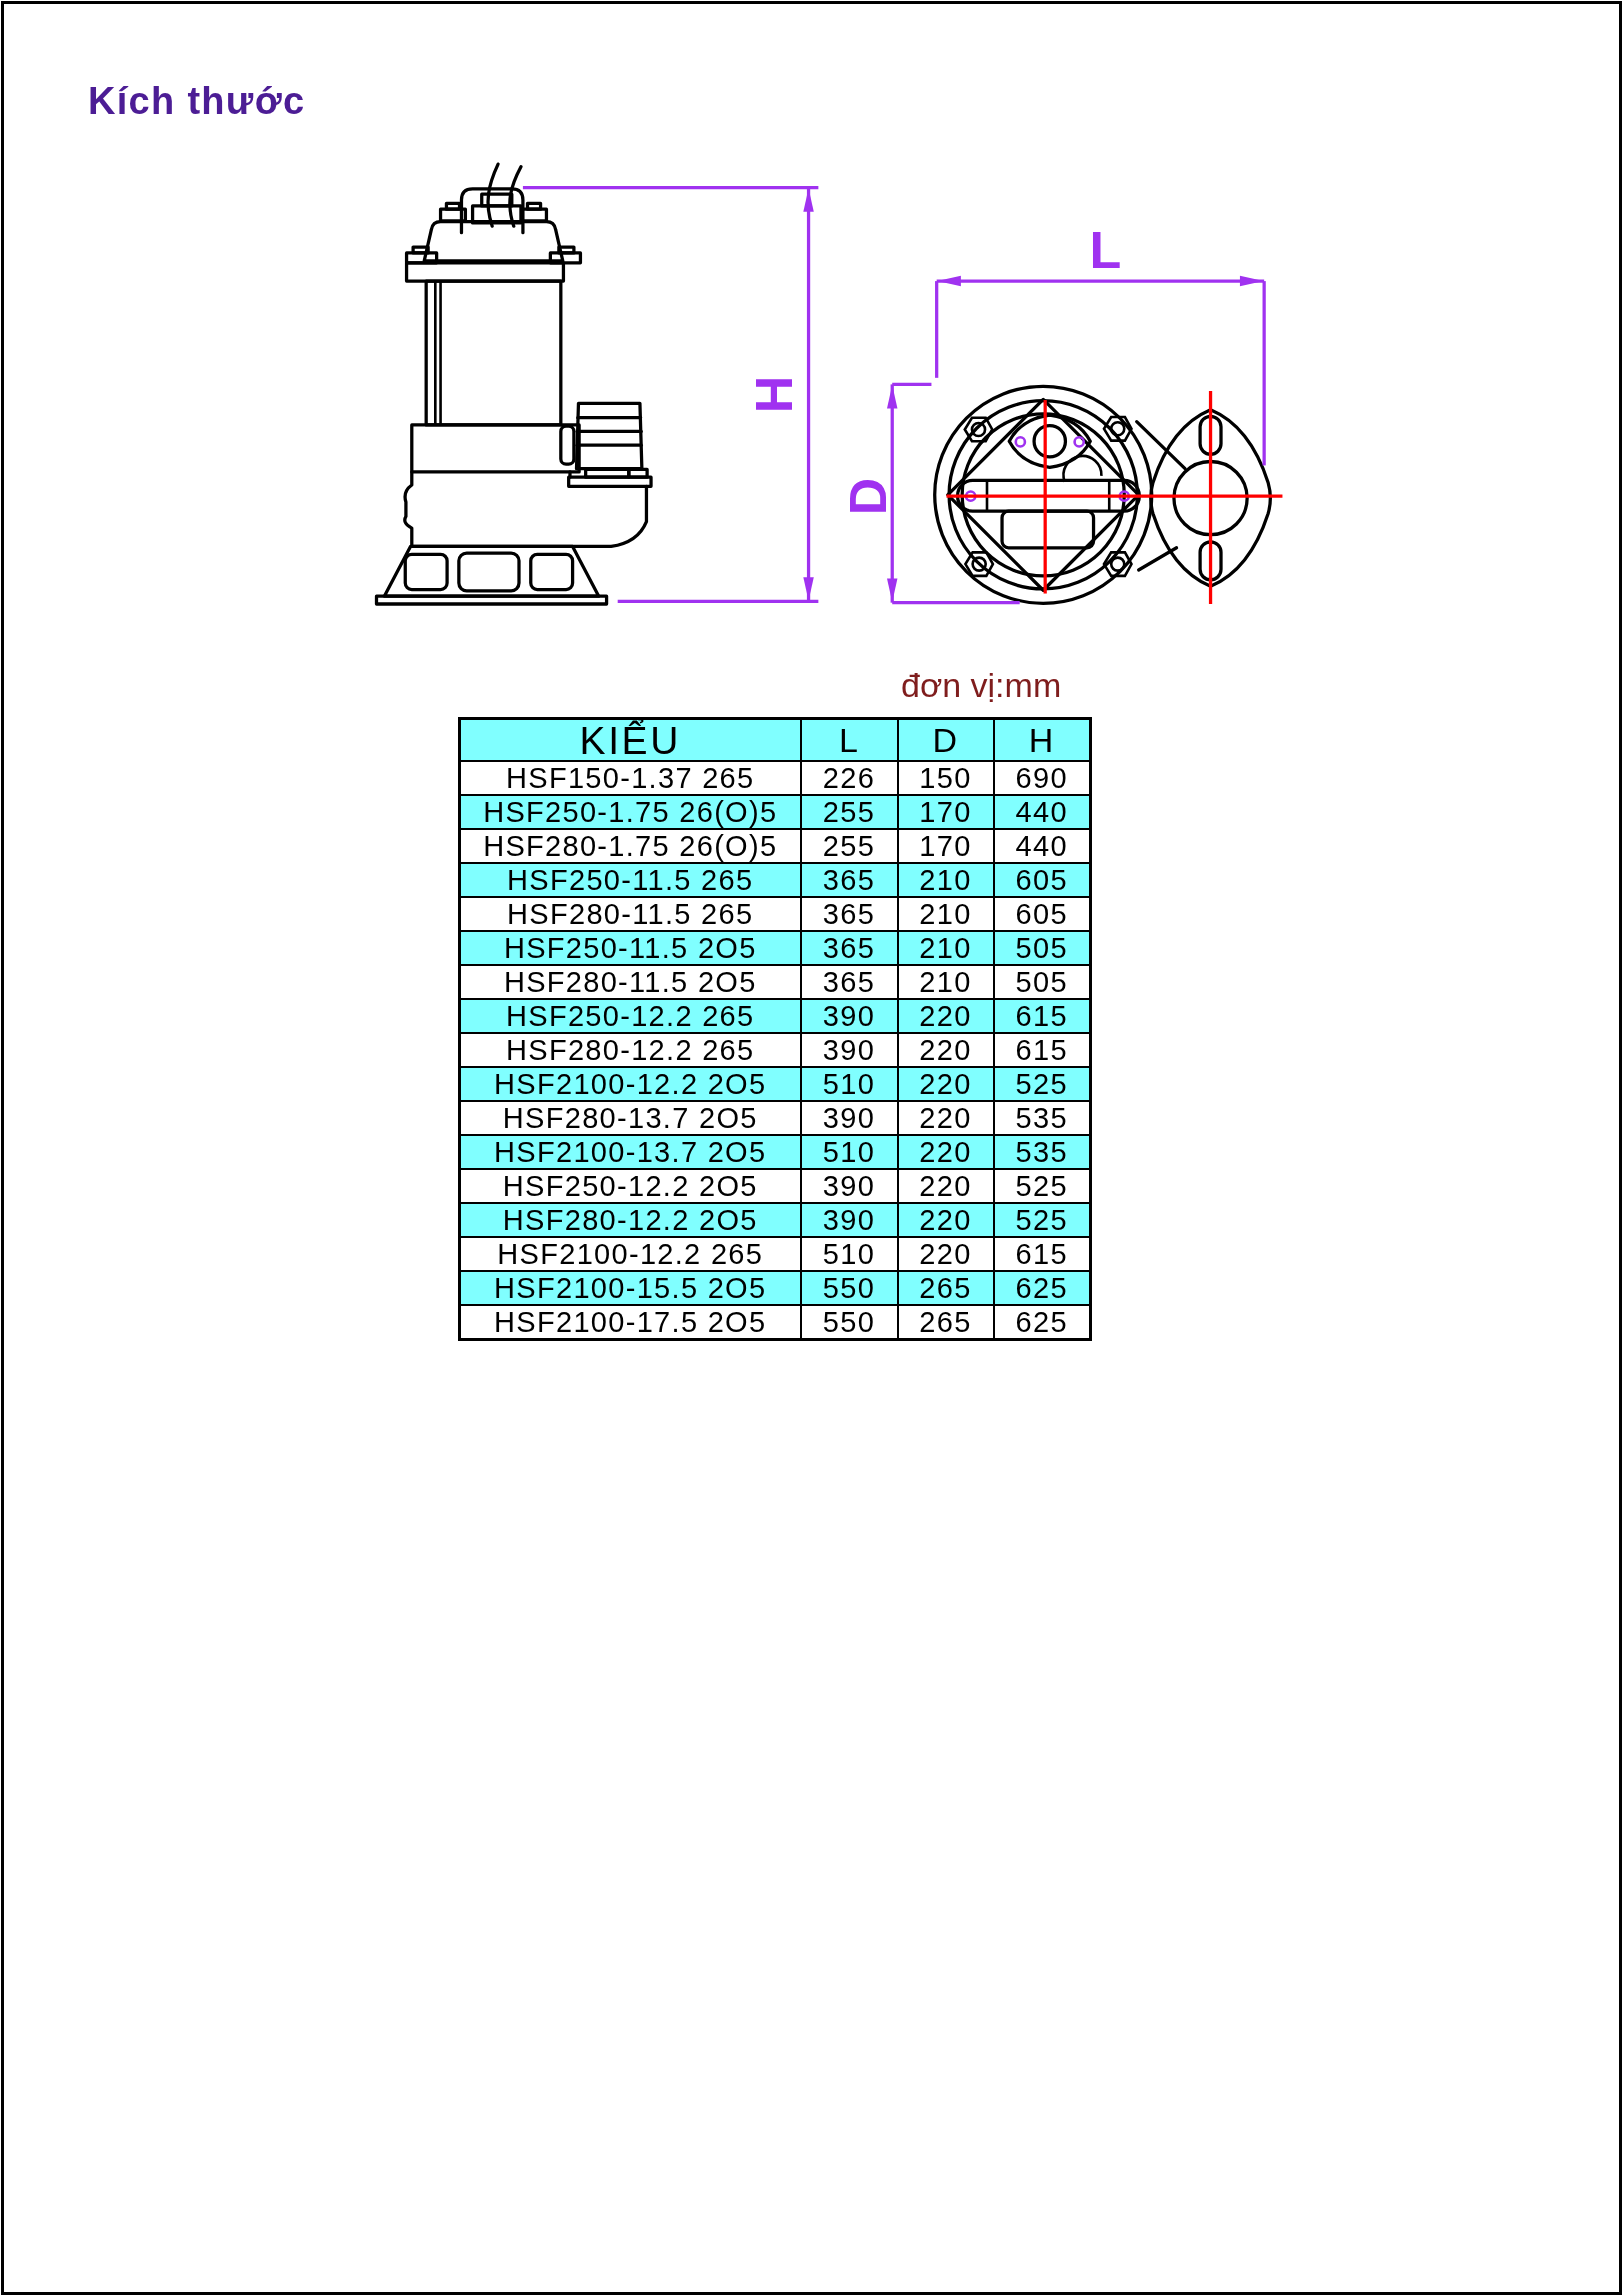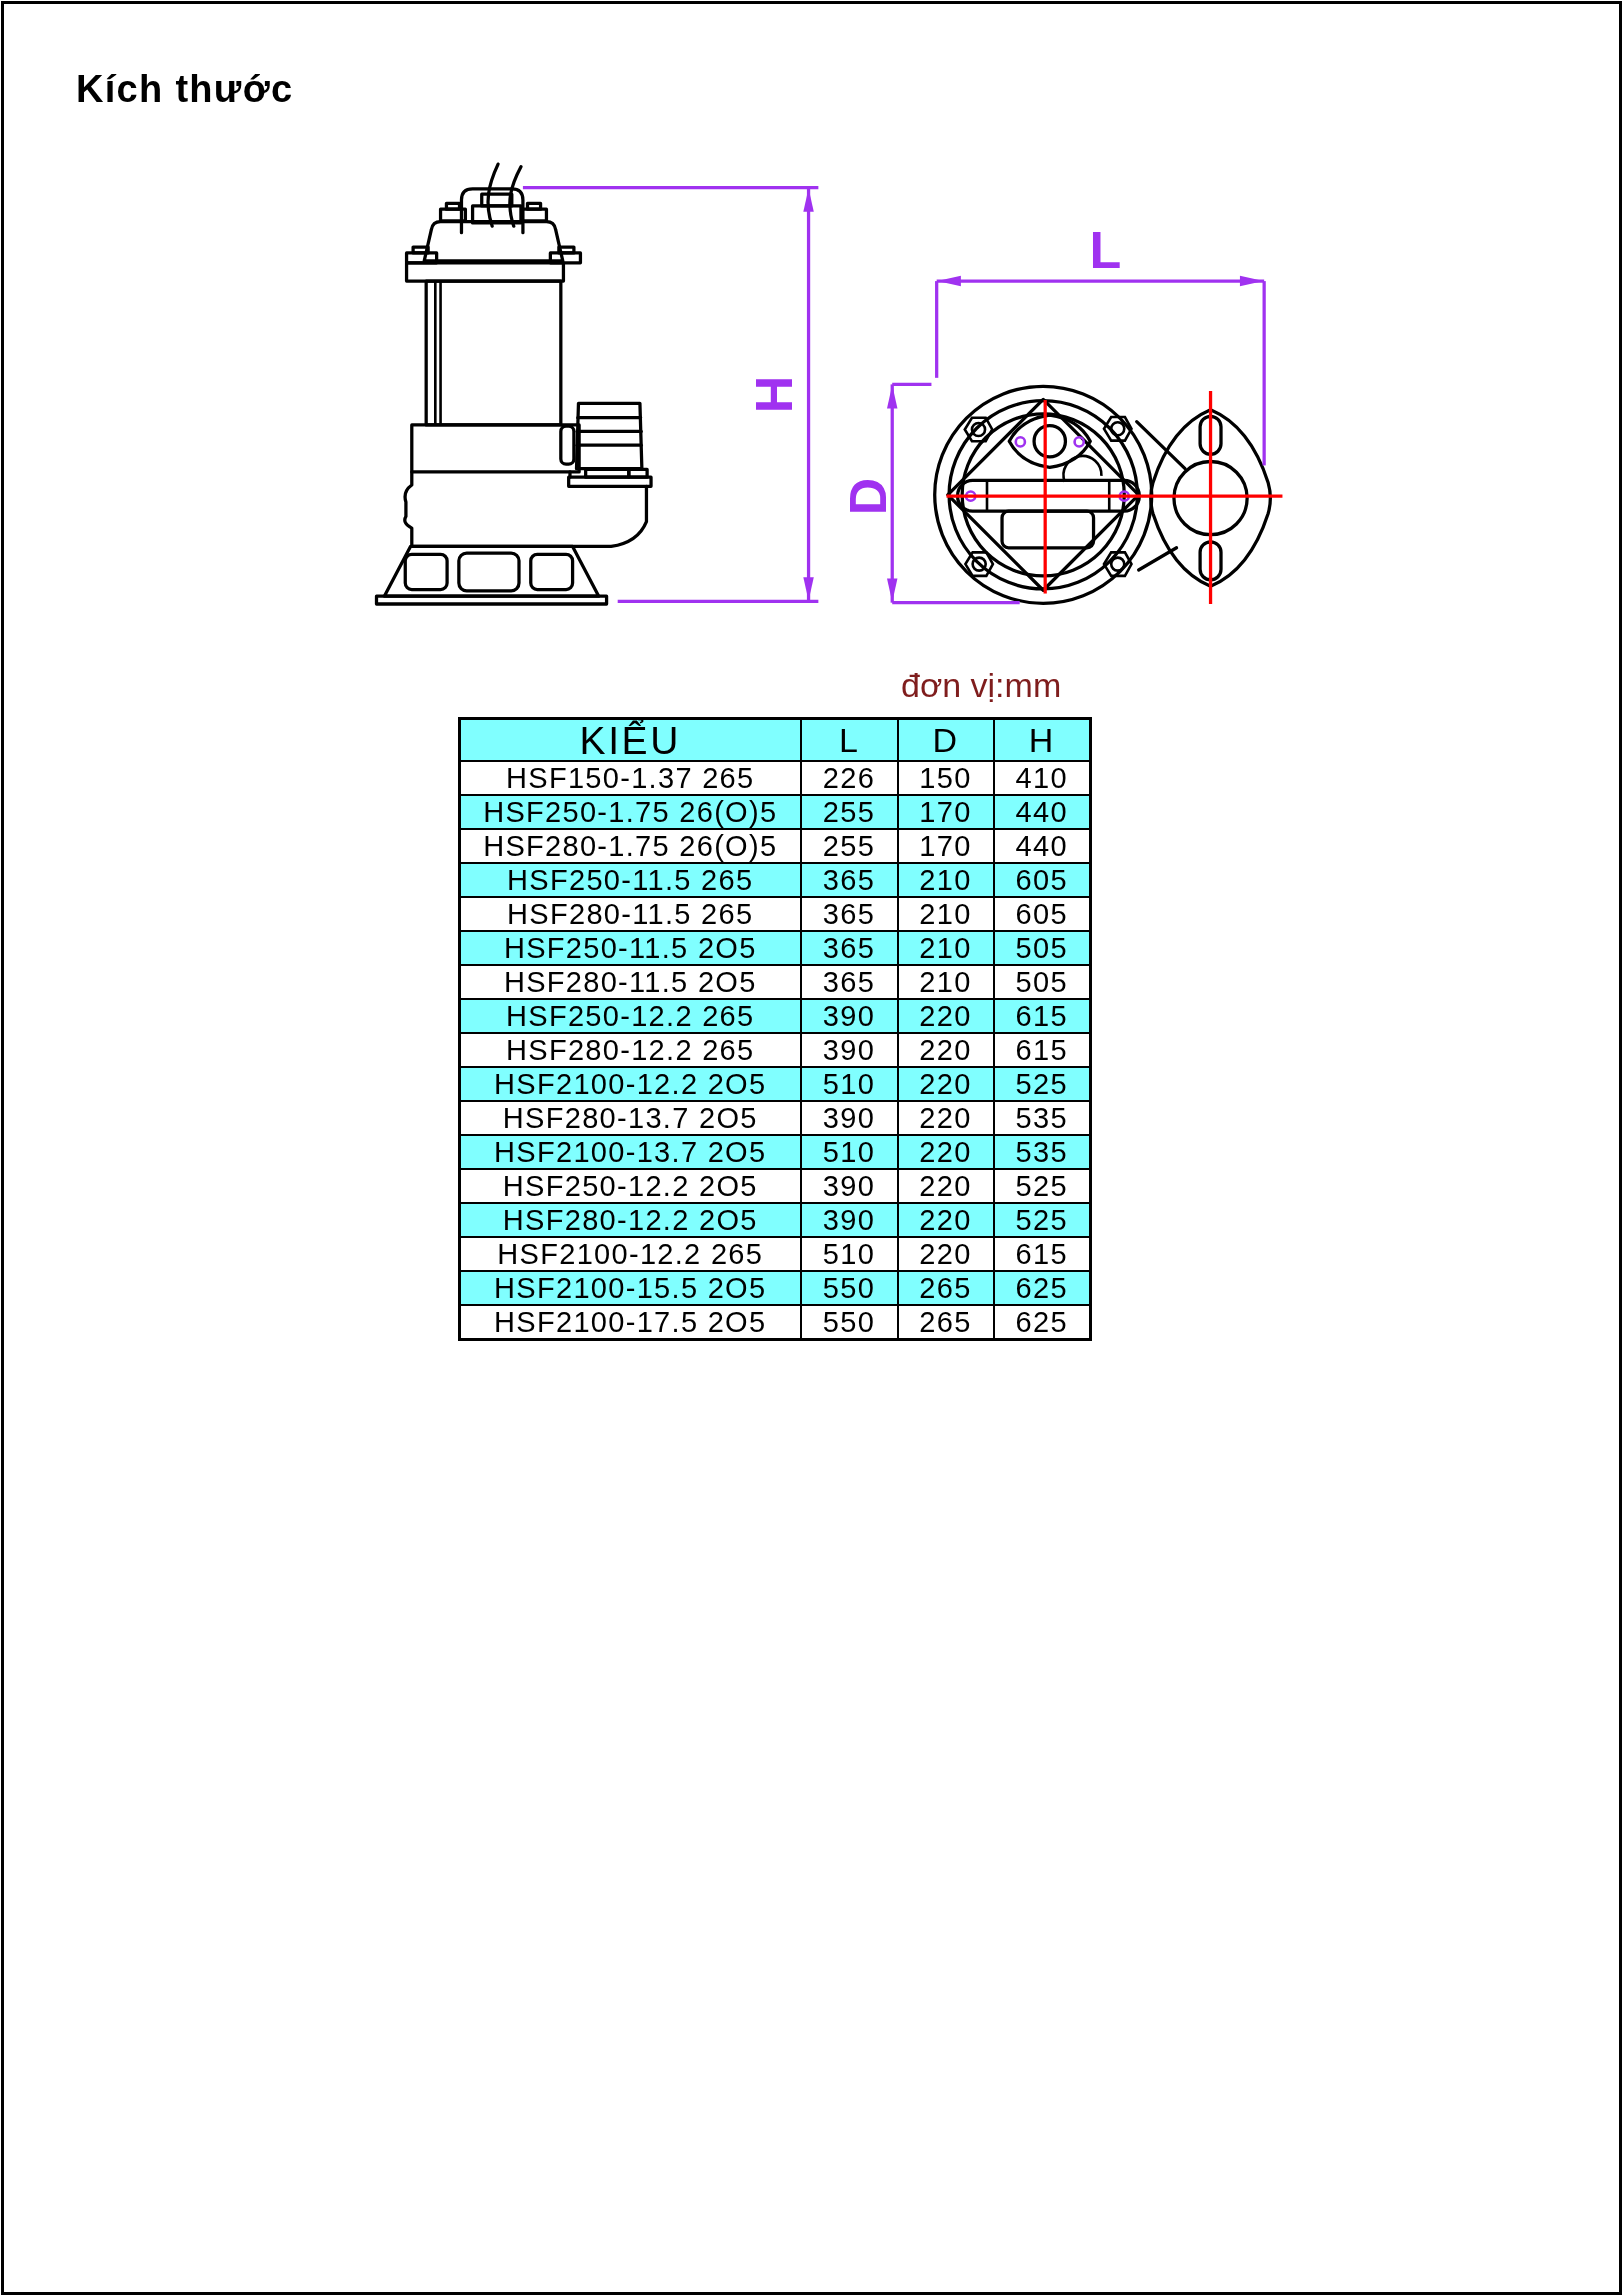--- a/index.html
+++ b/index.html
@@ -6,22 +6,22 @@
   body{font-family:"Liberation Sans", sans-serif;}
   .page{
     position:relative;width:1623px;height:2295px;background:#ffffff;
     overflow:hidden;
   }
   .frame{
     position:absolute;left:1.3px;top:1.3px;width:1615px;height:2288px;
     border:3.3px solid #000;pointer-events:none;
   }
   .page-title{
-    position:absolute;left:72px;top:64px;margin:4px;
-    font-size:38px;font-weight:bold;color:#000000;letter-spacing:1.3px;
+    position:absolute;left:72px;top:64px;margin:16px;
+    font-size:38px;font-weight:bold;color:#4c1d95;letter-spacing:1.3px;
     white-space:nowrap;
   }
   .unit-note{
     position:absolute;left:901px;top:666px;
     font-size:34px;color:#7f1d1d;white-space:nowrap;
   }
   svg.drawing{position:absolute;left:0;top:0;}
   .ol{fill:none;stroke:var(--line-color,#000);stroke-width:5px;stroke-linejoin:round;stroke-linecap:round;}
   .ol-thin{fill:none;stroke:var(--line-color,#000);stroke-width:4px;}
   .dim{fill:none;stroke:var(--dim-color,#A032F0);stroke-width:5px;}
@@ -221,21 +221,21 @@
         <th>L</th>
         <th>D</th>
         <th>H</th>
       </tr>
     </thead>
     <tbody>
         <tr>
           <td>HSF150-1.37 265</td>
           <td>226</td>
           <td>150</td>
-          <td>410</td>
+          <td>690</td>
         </tr>
         <tr class="hl">
           <td>HSF250-1.75 26(O)5</td>
           <td>255</td>
           <td>170</td>
           <td>440</td>
         </tr>
         <tr>
           <td>HSF280-1.75 26(O)5</td>
           <td>255</td>

